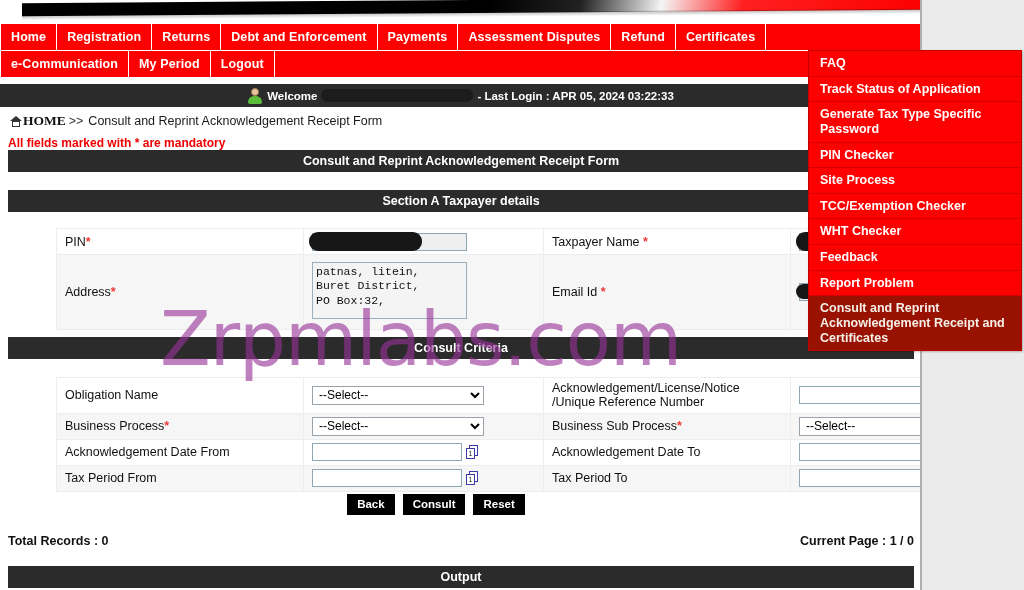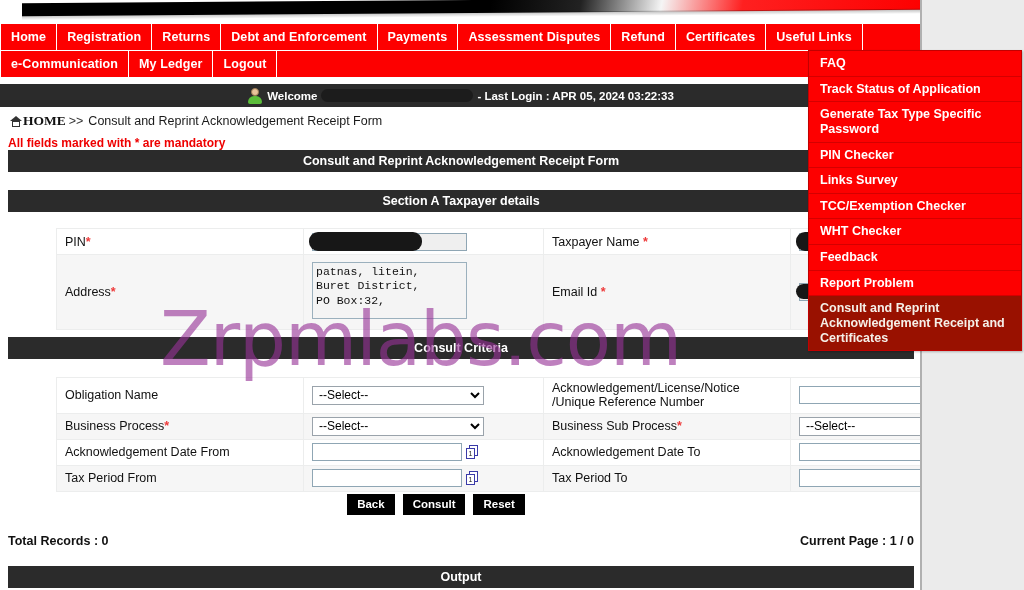--- a/index.html
+++ b/index.html
@@ -380,26 +380,25 @@
     <div class="navbar">
       <div class="navrow row1" id="nav-row-1">
           <div class="navitem">Home</div>
           <div class="navitem">Registration</div>
           <div class="navitem">Returns</div>
           <div class="navitem">Debt and Enforcement</div>
           <div class="navitem">Payments</div>
           <div class="navitem">Assessment Disputes</div>
           <div class="navitem">Refund</div>
           <div class="navitem">Certificates</div>
-          <div class="navitem">Useful Links</div>
           <div class="navfill"></div>
         </div>
       <div class="navrow row2" id="nav-row-2">
           <div class="navitem">e-Communication</div>
-          <div class="navitem">My Ledger</div>
+          <div class="navitem">My Period</div>
           <div class="navitem">Logout</div>
           <div class="navfill"></div>
         </div>
     </div>
 
     <div class="welcome-bar">
       <span class="avatar">
         <span class="head"></span>
           <span class="body"></span>
       </span>
@@ -550,20 +549,20 @@
     <div class="sec-bar" id="bar-output">Output</div>
 
     <div class="watermark">Zrpmlabs.com</div>
   </div>
 
   <div class="dropdown" id="dropdown-list">
       <div class="ddrow">FAQ</div>
       <div class="ddrow">Track Status of Application</div>
       <div class="ddrow">Generate Tax Type Specific Password</div>
       <div class="ddrow">PIN Checker</div>
-      <div class="ddrow">Links Survey</div>
+      <div class="ddrow">Site Process</div>
       <div class="ddrow">TCC/Exemption Checker</div>
       <div class="ddrow">WHT Checker</div>
       <div class="ddrow">Feedback</div>
       <div class="ddrow">Report Problem</div>
       <div class="ddrow active">Consult and Reprint Acknowledgement Receipt and Certificates</div>
     </div>
 </div>
 
 </body></html>

